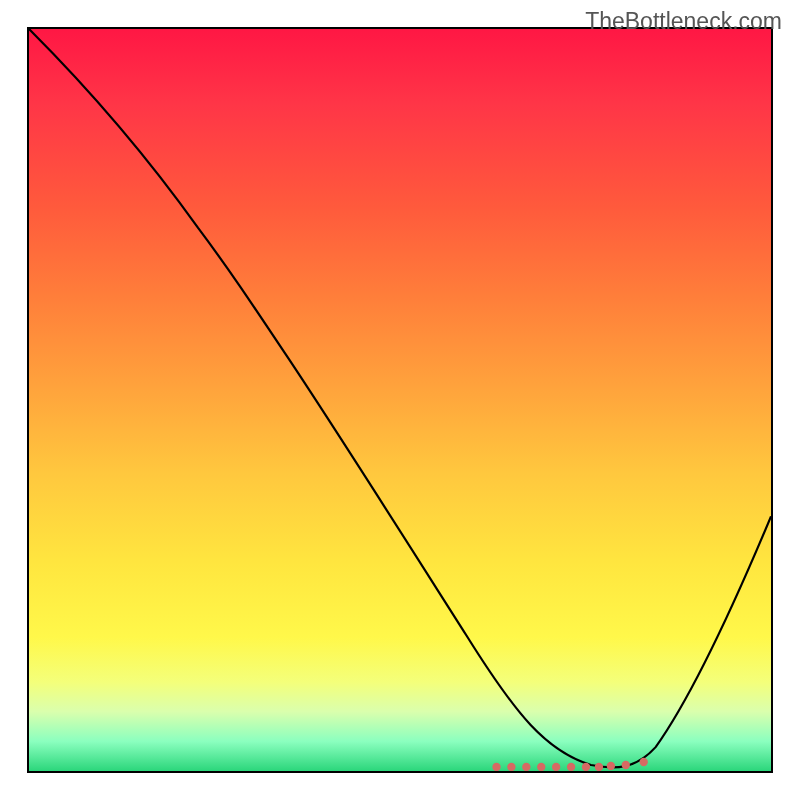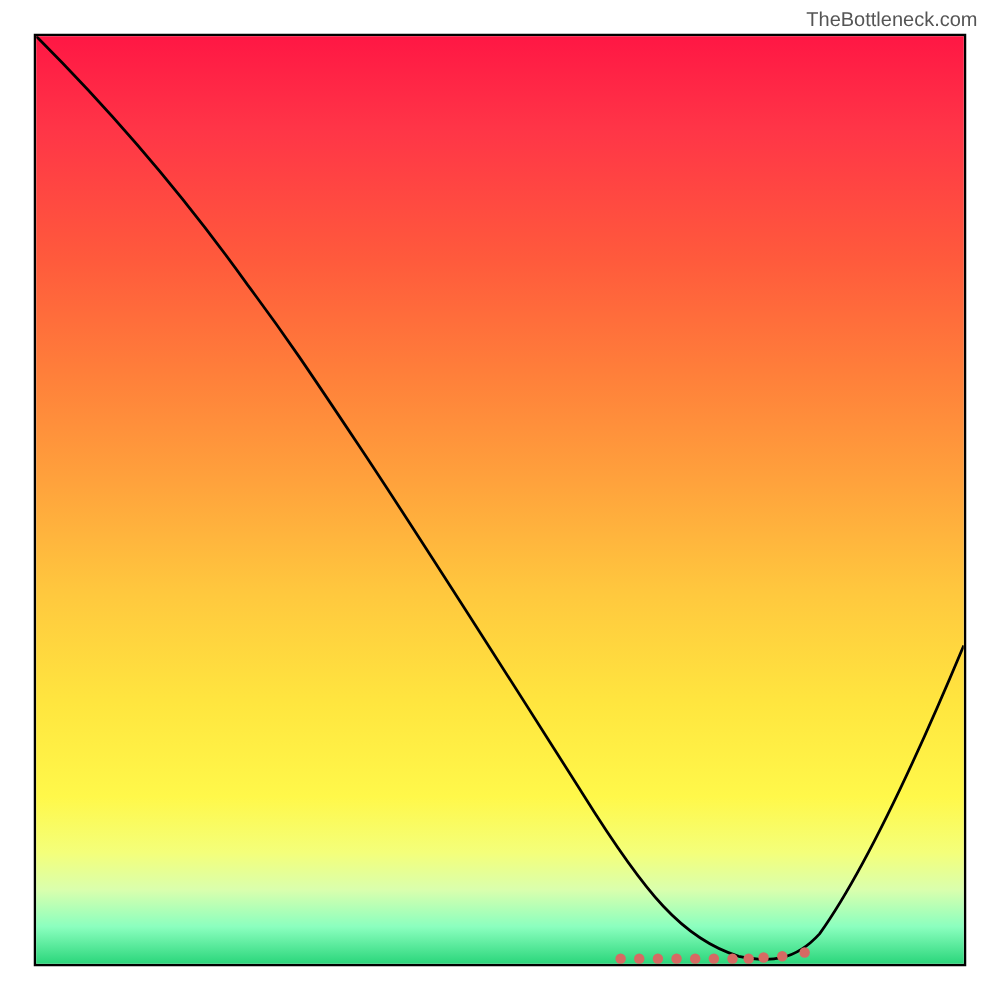--- a/index.html
+++ b/index.html
@@ -9,21 +9,21 @@
     background: #ffffff;
     font-family: Arial, sans-serif;
     position: relative;
     overflow: hidden;
   }
   .watermark {
     position: absolute;
     top: 8px;
     right: 18px;
     color: #555555;
-    font-size: 16px;
+    font-size: 23px;
     font-weight: 500;
     z-index: 10;
   }
   .plot-area {
     position: absolute;
     left: 27px;
     top: 27px;
     width: 746px;
     height: 746px;
     border: 2px solid #000000;

